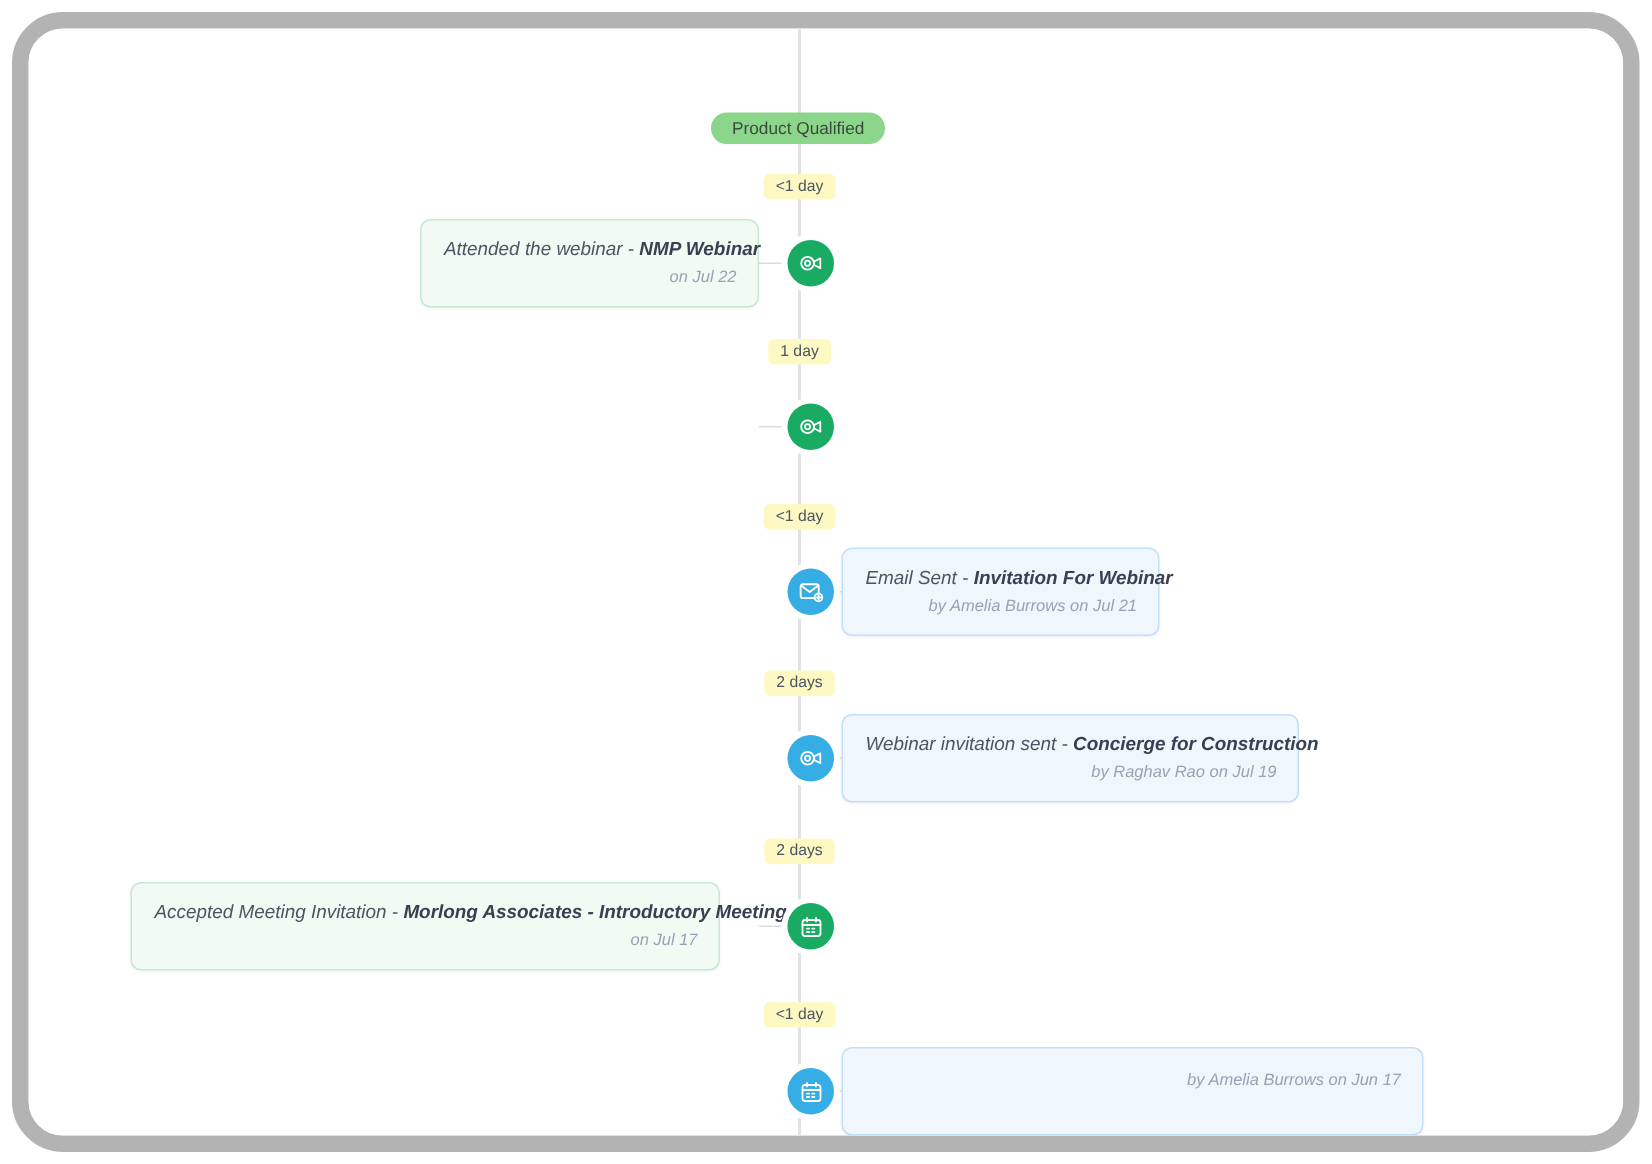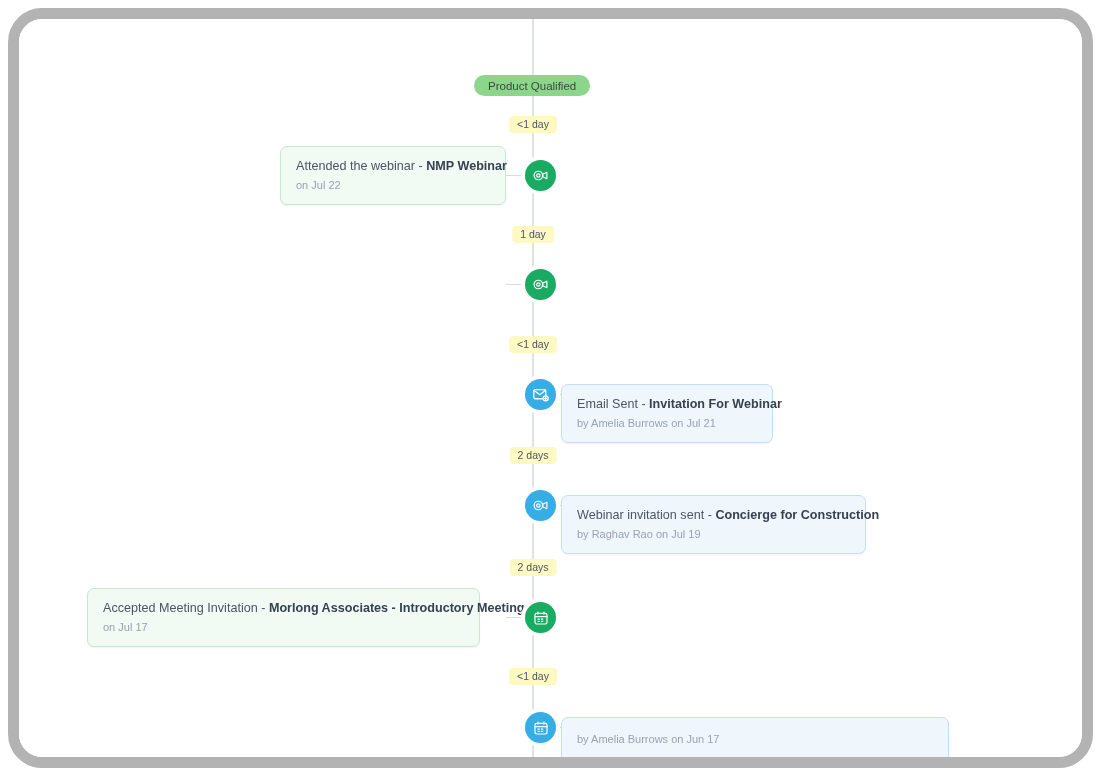--- a/index.html
+++ b/index.html
@@ -21,20 +21,21 @@
     border-radius: 34px;
     background: #ffffff;
     overflow: hidden;
   }
   #frame-inner {
     position: absolute;
     inset: 0;
     background: #ffffff;
     border-radius: 5px;
     overflow: hidden;
+    text-align: right;
   }
 
   
   #timeline {
     position: absolute;
     inset: 0;
   }
   
   .spine {
     position: absolute;
@@ -110,29 +111,29 @@
 
   
   .card {
     position: absolute;
     top: 0;
     min-height: 59px;
     padding: 11px 14px 11px 15px;
     border-radius: 7px;
     z-index: 2;
     box-shadow: 0 1px 2px rgba(16,24,40,0.05);
+    font-style: italic;
   }
   .card.green {
     background: #f1faf3;
     border: 1px solid #c7e7cf;
   }
   .card.blue {
     background: #eff7fd;
     border: 1px solid #c3defa;
-    margin-top: 19px;
   }
   .card .title {
     font-size: 12.6px;
     line-height: 17px;
     color: #4b5563;
     white-space: nowrap;
   }
   .card .title b {
     color: #374151;
     font-weight: 700;

